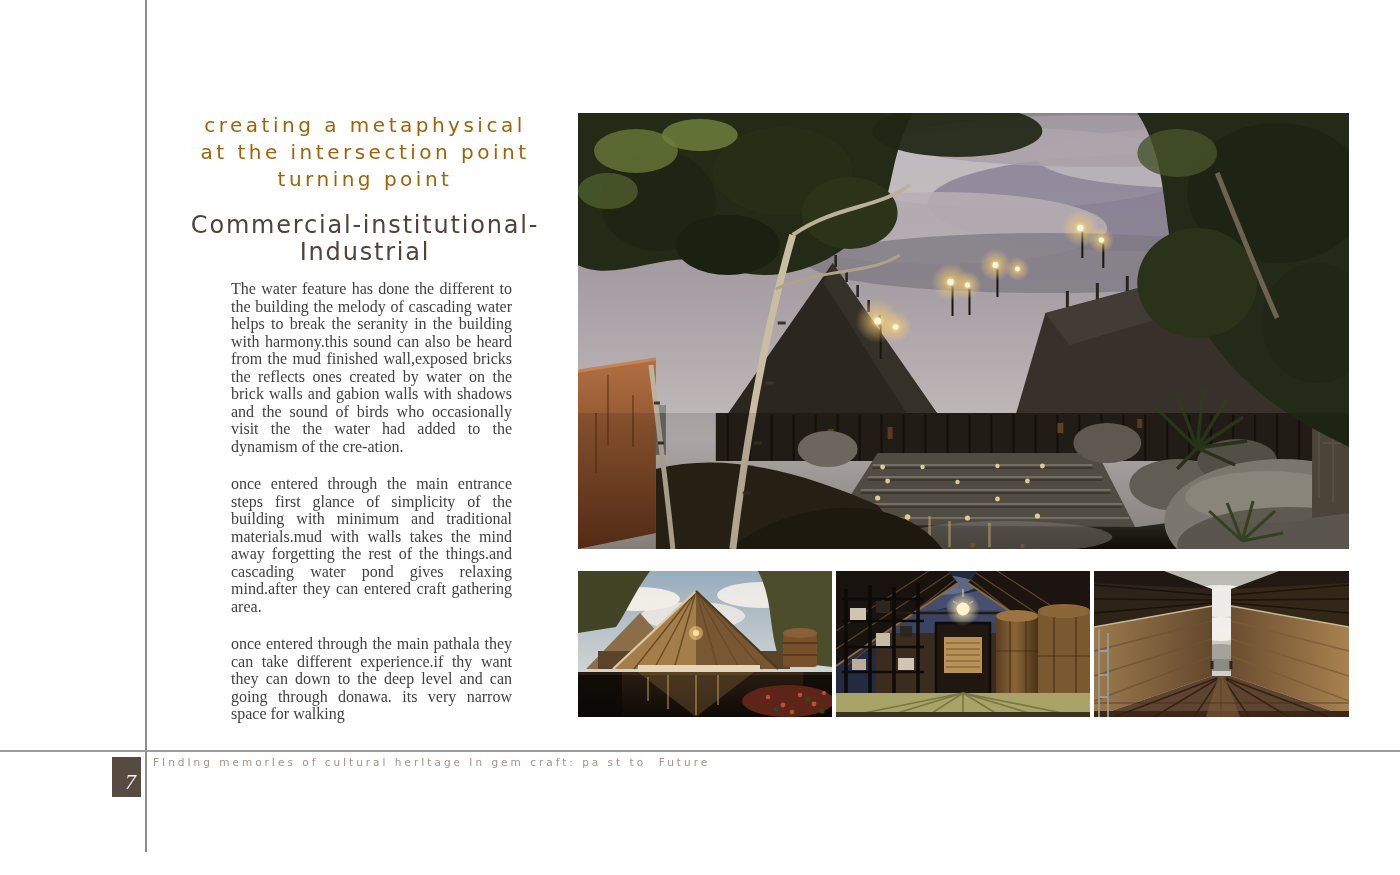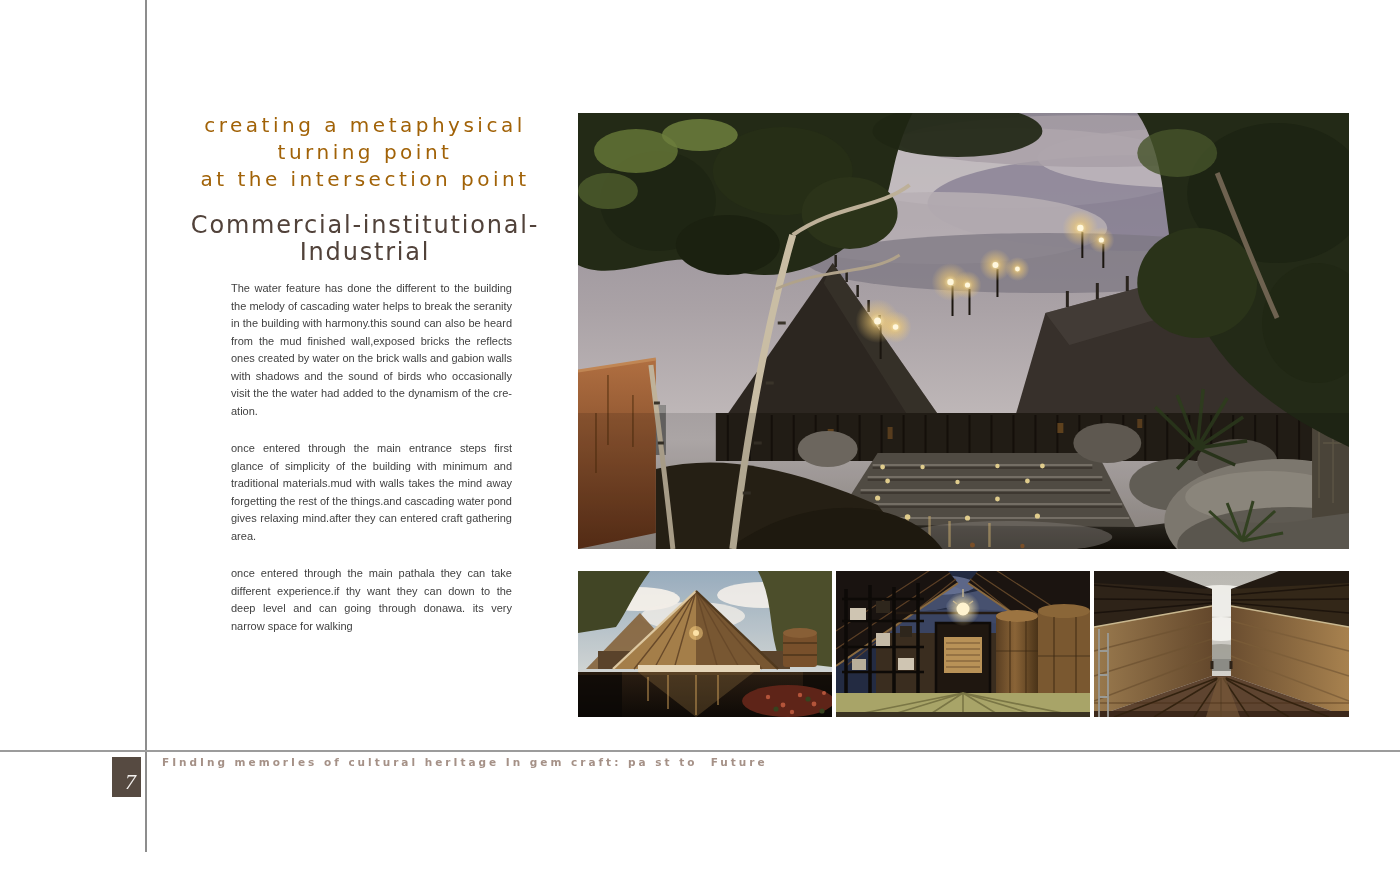--- a/index.html
+++ b/index.html
@@ -15,54 +15,54 @@
     font-family:"DejaVu Sans",sans-serif;color:#a16207;
     font-size:20px;line-height:27px;letter-spacing:3.5px;font-weight:500;
   }
   .subtitle{
     position:absolute;left:150px;top:212px;width:430px;text-align:center;
     font-family:"DejaVu Sans",sans-serif;color:#51423a;
     font-size:24px;line-height:27px;letter-spacing:1.8px;font-weight:500;
   }
   .bodycol{
     position:absolute;left:231px;top:280px;width:281px;
-    font-family:Liberation Sans, sans-serif;font-size:11px;line-height:17.5px;
+    font-family:Liberation Serif, serif;font-size:16px;line-height:17.5px;
     color:#3f3f3f;text-align:justify;
   }
   .bodycol p{margin:0 0 20px 0;}
 
   .photo{position:absolute;overflow:hidden;background:#555;}
   .photo svg{display:block;width:100%;height:100%;}
   .photo-main{left:578px;top:113px;width:771px;height:436px;}
   .thumb1{left:578px;top:571px;width:254px;height:146px;}
   .thumb2{left:836px;top:571px;width:254px;height:146px;}
   .thumb3{left:1094px;top:571px;width:255px;height:146px;}
 
   .pageno-box{position:absolute;left:112px;top:757px;width:29px;height:40px;background:#564a41;}
   .pageno{
     position:absolute;left:125px;top:769px;
     font-family:"Liberation Serif",serif;font-style:italic;
     font-size:22px;color:#f4f2ef;z-index:3;
   }
   .footer-title{
-    position:absolute;left:162px;top:756px;
+    position:absolute;left:153px;top:756px;
     font-family:"DejaVu Sans",sans-serif;font-size:10.5px;letter-spacing:3px;
-    color:#a59187;white-space:pre;font-weight:700;
+    color:#a59187;white-space:pre;font-weight:400;
   }
 </style>
 </head>
 <body>
 
 <div class="vline"></div>
 <div class="hline"></div>
 
 <div class="title">
   <div>creating a metaphysical</div>
+  <div>at the intersection point</div>
   <div>turning point</div>
-  <div>at the intersection point</div>
 </div>
 <div class="subtitle">
   <div>Commercial-institutional-Industrial</div>
 </div>
 
 <div class="bodycol">
   <p>The water feature has done the different to the building the melody of cascading water helps to break the seranity in the building with harmony.this sound can also be heard from the mud finished wall,exposed bricks the reflects ones created by water on the brick walls and gabion walls with shadows and the sound of birds who occasionally visit the the water had added to the dynamism of the cre-ation.</p>
   <p>once entered through the main entrance steps first glance of simplicity of the building with minimum  and traditional materials.mud with walls takes the mind away forgetting the rest of the things.and cascading water pond gives relaxing mind.after they can entered craft gathering area.</p>
   <p>once entered through the main pathala they can take different experience.if thy want they can down to the deep level and can going through donawa. its very narrow space for walking</p>
 </div>

